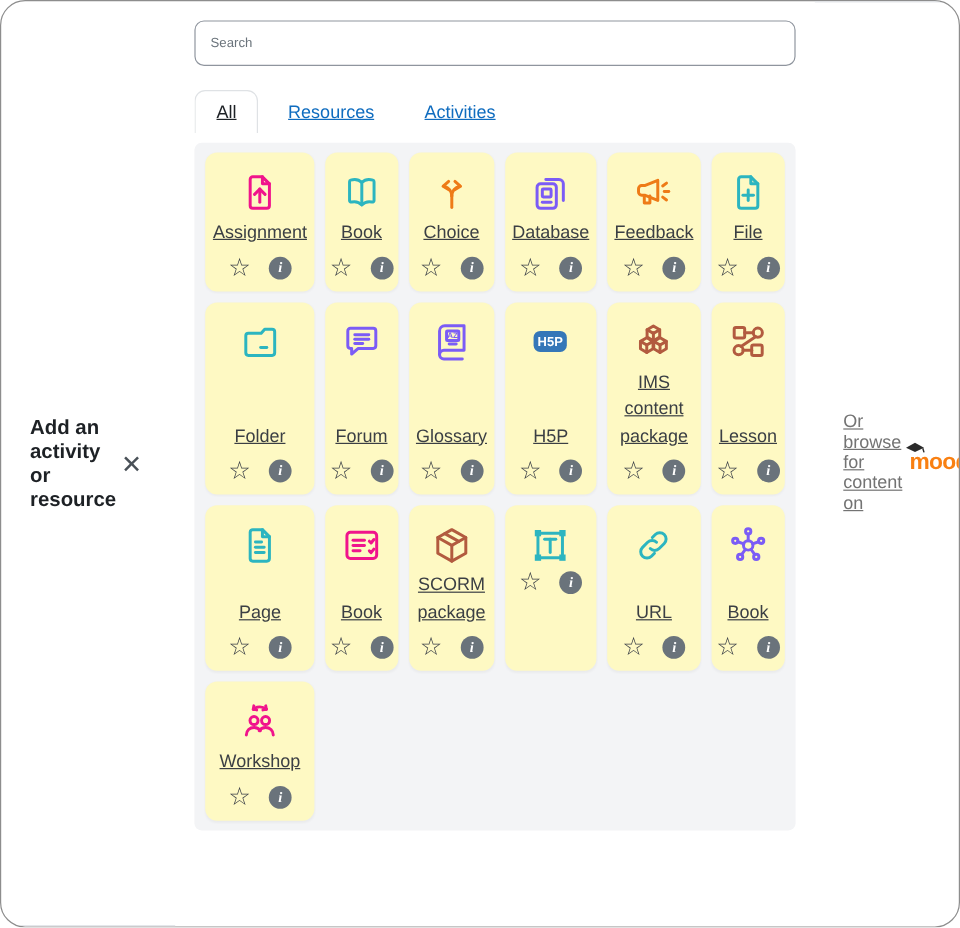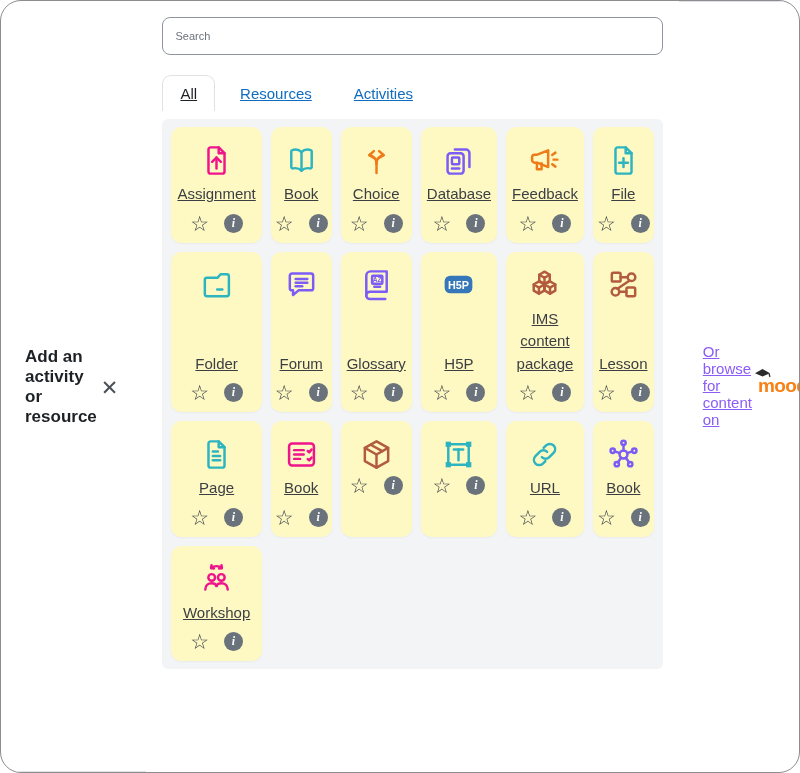--- a/index.html
+++ b/index.html
@@ -32,21 +32,21 @@
          line-height:1.5;padding:5px 2px 4px;cursor:pointer;}
   .actions{display:flex;align-items:center;gap:15px;margin-top:3px;}
   .star{font-size:21px;color:#3e4349;line-height:1;cursor:pointer;}
   .info{width:19px;height:19px;border-radius:50%;background:#6a737b;color:#fff;display:flex;align-items:center;
         justify-content:center;font:italic 700 12px "Liberation Serif",serif;cursor:pointer;}
   
   .c-pink{color:#f0148c}.c-teal{color:#2cb5c0}.c-orange{color:#ee7b17}
   .c-purple{color:#7b5cf6}.c-rust{color:#b25b3f}.c-blue{color:#3577b8}
   
   .ftr{border-top:1px solid #dee2e6;padding:21px 24px 24px;display:flex;align-items:center;}
-  .browse{color:#8b5cf6;font-size:15px;text-decoration:underline;cursor:pointer;}
+  .browse{color:#737373;font-size:15px;text-decoration:underline;cursor:pointer;}
   .mnet{display:inline-flex;align-items:flex-end;margin-left:6px;position:relative;cursor:pointer;}
   .mnet .cap{position:absolute;left:-4px;top:-7px;}
   .mnet .moodle{color:#f98012;font-weight:700;font-size:19px;letter-spacing:-0.6px;}
   .mnet .net{color:#58595b;font-weight:600;font-size:16px;letter-spacing:-0.3px;}
 </style>
 </head>
 <body>
 
 <div class="dialog">
 
@@ -301,20 +301,21 @@
 
       <div class="card">
         <span class="icon c-rust">
           <svg viewBox="0 0 24 24">
               <path d="M12 3 20 7.5v9L12 21 4 16.5v-9z"></path>
               <path d="M4 7.5 12 12l8-4.5"></path>
               <path d="M12 12v9"></path>
               <path d="M8 5.3l8 4.4"></path>
             </svg>
         </span>
+        <a class="label">SCORM package</a>
         <div class="actions">
           <span class="star">☆</span>
           <span class="info">i</span>
         </div>
       </div>
 
       <div class="card">
         <span class="icon c-teal">
           <svg viewBox="0 0 24 24">
               <rect x="5" y="5" width="14" height="14"></rect>

